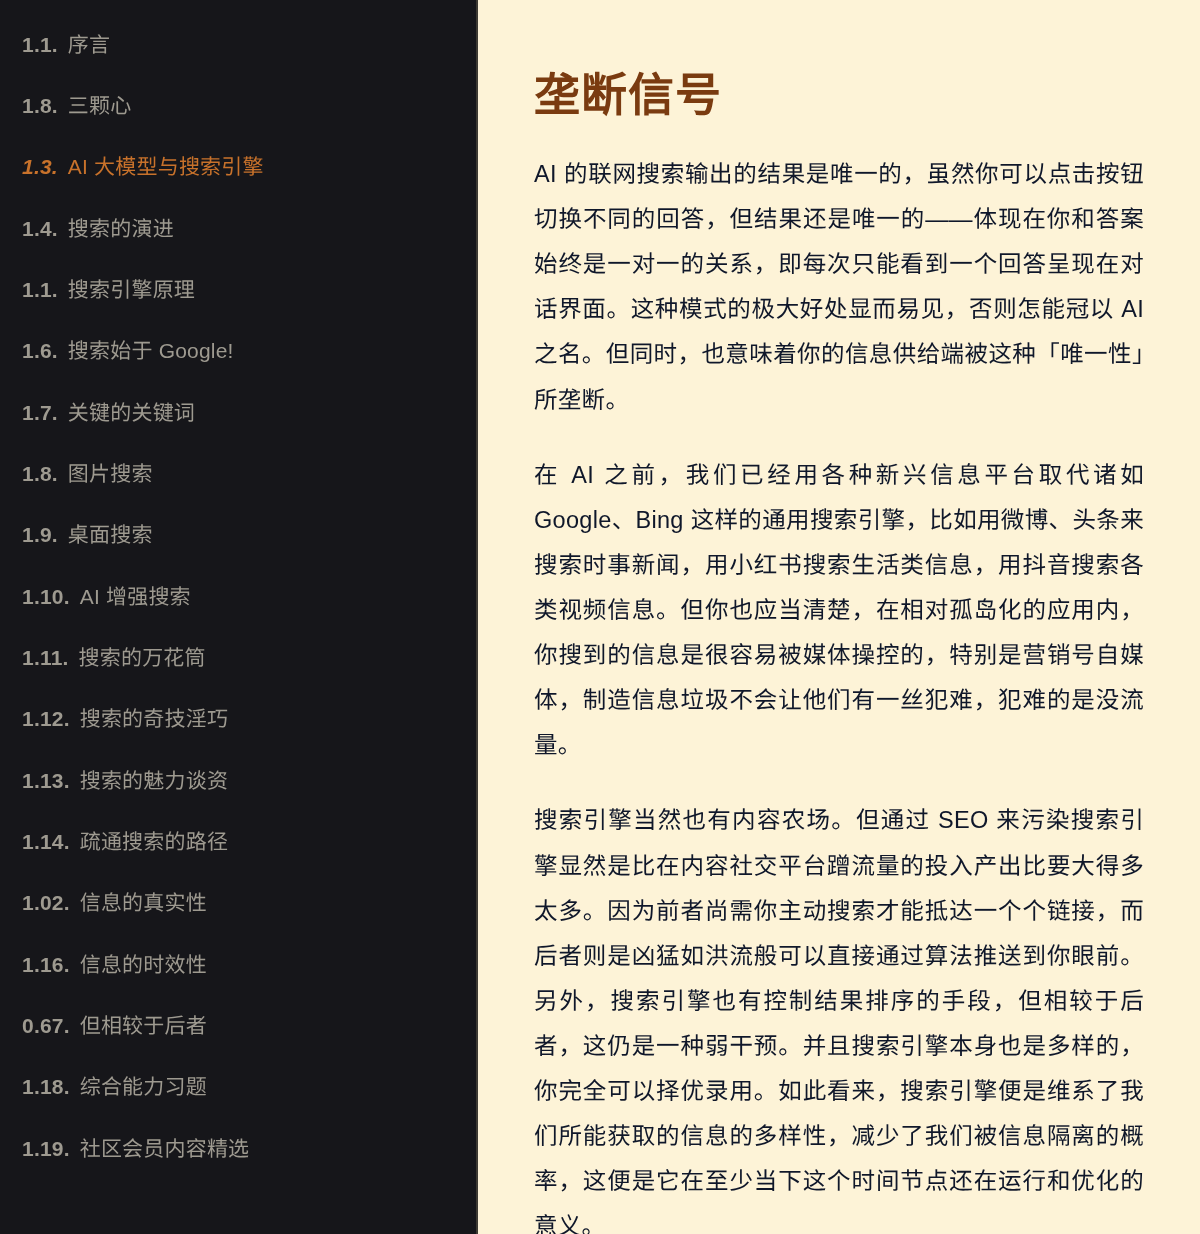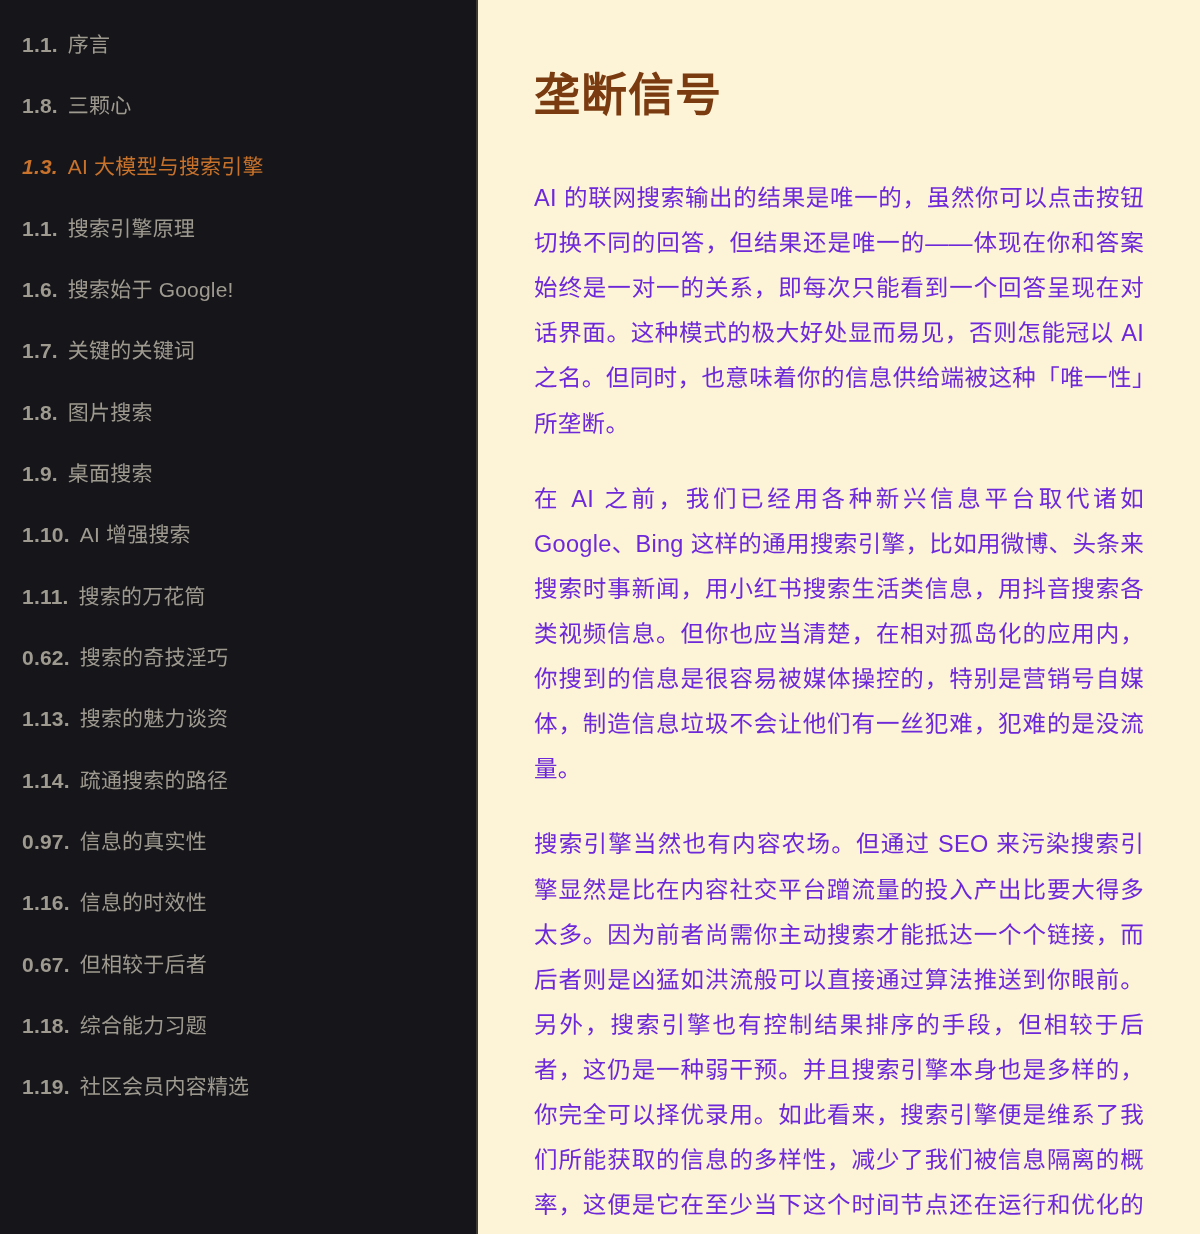--- a/index.html
+++ b/index.html
@@ -62,27 +62,27 @@
     height: 1234px;
     background: #fdf3d7;
     padding: 50px 56px 0 56px;
     overflow: hidden;
     color: #5a3a1a;
   }
   .doc-title {
     font-size: 46px;
     font-weight: bold;
     color: #7a3b10;
-    margin: 8px 0 52px 0;
+    margin: 8px 0 28px 0;
     letter-spacing: 1px;
   }
   .para {
     font-size: 23.5px;
     line-height: 1.92;
-    color: #6d28d9;
+    color: #0f172a;
     margin: 0 0 30px 0;
     text-align: justify;
     letter-spacing: 0.3px;
   }
 </style>
 </head>
 <body>
 
 <div class="page">
 
@@ -92,20 +92,24 @@
           <span class="num">1.1.</span>
           <span class="label">序言</span>
         </li>
         <li class="toc-item">
           <span class="num">1.8.</span>
           <span class="label">三颗心</span>
         </li>
         <li class="toc-item active">
           <span class="num">1.3.</span>
           <span class="label">AI 大模型与搜索引擎</span>
+        </li>
+        <li class="toc-item">
+          <span class="num">1.4.</span>
+          <span class="label">搜索的演进</span>
         </li>
         <li class="toc-item">
           <span class="num">1.1.</span>
           <span class="label">搜索引擎原理</span>
         </li>
         <li class="toc-item">
           <span class="num">1.6.</span>
           <span class="label">搜索始于 Google!</span>
         </li>
         <li class="toc-item">
@@ -122,33 +126,33 @@
         </li>
         <li class="toc-item">
           <span class="num">1.10.</span>
           <span class="label">AI 增强搜索</span>
         </li>
         <li class="toc-item">
           <span class="num">1.11.</span>
           <span class="label">搜索的万花筒</span>
         </li>
         <li class="toc-item">
-          <span class="num">0.62.</span>
+          <span class="num">1.12.</span>
           <span class="label">搜索的奇技淫巧</span>
         </li>
         <li class="toc-item">
           <span class="num">1.13.</span>
           <span class="label">搜索的魅力谈资</span>
         </li>
         <li class="toc-item">
           <span class="num">1.14.</span>
           <span class="label">疏通搜索的路径</span>
         </li>
         <li class="toc-item">
-          <span class="num">0.97.</span>
+          <span class="num">1.02.</span>
           <span class="label">信息的真实性</span>
         </li>
         <li class="toc-item">
           <span class="num">1.16.</span>
           <span class="label">信息的时效性</span>
         </li>
         <li class="toc-item">
           <span class="num">0.67.</span>
           <span class="label">但相较于后者</span>
         </li>

